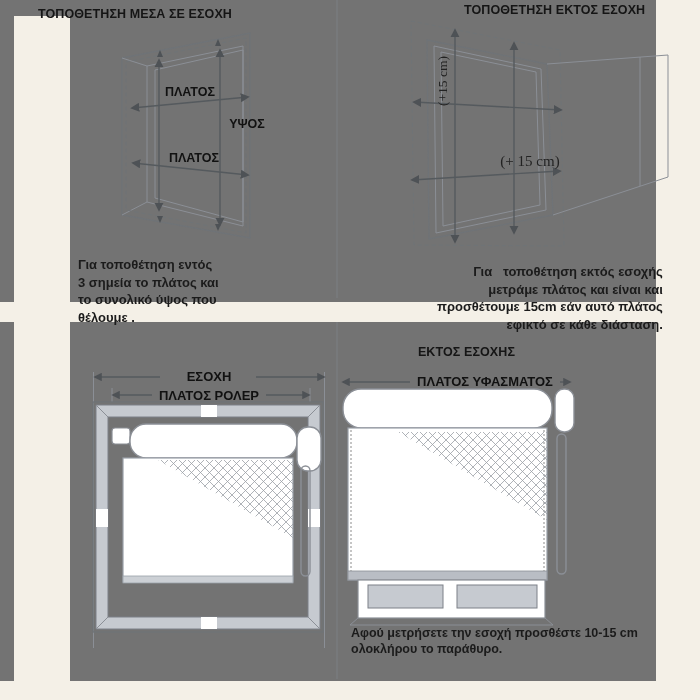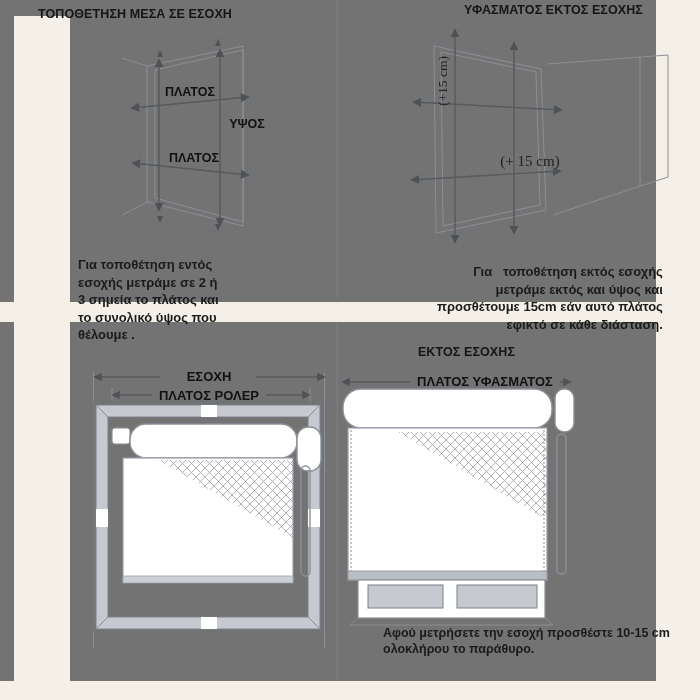--- a/index.html
+++ b/index.html
@@ -5,21 +5,21 @@
   html,body{margin:0;padding:0;}
   body{font-family:"Liberation Sans","DejaVu Sans",sans-serif;background:#ffffff;}
   #stage{position:relative;width:700px;height:700px;background:#737373;overflow:hidden;}
   .cream{position:absolute;background:#f4f0e7;}
   .divider{position:absolute;width:2px;background:#77797b;}
   .title{position:absolute;font-weight:bold;font-size:12.5px;color:#151515;letter-spacing:.1px;white-space:pre;}
   .caption{position:absolute;font-weight:bold;color:#1b1b1b;}
   .caption div{white-space:pre;}
   .cap-left{font-size:13px;line-height:17.5px;margin-left:21px;}
   .cap-right{font-size:13px;line-height:17.5px;text-align:right;}
-  .cap-bottom{font-size:12.5px;line-height:15.8px;margin-left:32px;}
+  .cap-bottom{font-size:12.5px;line-height:15.8px;}
   svg{position:absolute;overflow:visible;}
   svg text{font-family:"Liberation Sans","DejaVu Sans",sans-serif;font-weight:bold;fill:#111111;}
   .ln{stroke:#6f7377;stroke-width:1.3;fill:none;}
   .thin{stroke:#8b8f96;stroke-width:1;fill:none;}
   .dash{stroke:#6f7377;stroke-width:1;fill:none;stroke-dasharray:4 3;}
   .arrow{stroke:#555a5e;stroke-width:1.4;fill:none;}
   .serif{font-family:"Liberation Serif","DejaVu Serif",serif;font-weight:normal;fill:#222;}
 </style>
 </head>
 <body>
@@ -59,27 +59,26 @@
 
     <line class="arrow" x1="24" y1="82" x2="140" y2="71" marker-start="url(#ah1)" marker-end="url(#ah1)"></line>
     <line class="arrow" x1="25" y1="137" x2="140" y2="149" marker-start="url(#ah1)" marker-end="url(#ah1)"></line>
     <text x="82" y="70" font-size="12.5" text-anchor="middle">ΠΛΑΤΟΣ</text>
     <text x="86" y="136" font-size="12.5" text-anchor="middle">ΠΛΑΤΟΣ</text>
     <text x="139" y="102" font-size="12.5" text-anchor="middle">ΥΨΟΣ</text>
   </svg>
 
   <div class="caption cap-left" style="left:57px;top:256px;">
     <div>Για τοποθέτηση εντός</div>
-    <div>εσοχής μετράμε σε 2 ή</div>
     <div>3 σημεία το πλάτος και</div>
     <div>το συνολικό ύψος που</div>
     <div>θέλουμε .</div>
   </div>
 
-  <div class="title" style="left:464px;top:3px;">ΥΦΑΣΜΑΤΟΣ ΕΚΤΟΣ ΕΣΟΧΗΣ</div>
+  <div class="title" style="left:464px;top:3px;">ΤΟΠΟΘΕΤΗΣΗ ΕΚΤΟΣ ΕΣΟΧΗ</div>
 
   <svg style="left:400px;top:14px;" width="276" height="248" viewBox="0 0 276 248">
     <defs>
       <marker id="ah2" viewBox="0 0 10 10" refX="8" refY="5" markerWidth="6.5" markerHeight="6.5" orient="auto-start-reverse">
         <path d="M0,0 L10,5 L0,10 z" fill="#4e5256"></path>
       </marker>
     </defs>
 
     <path class="dash" d="M11,7 L160,36 L164,232 L14,231 Z"></path>
 
@@ -93,21 +92,21 @@
     <line class="arrow" x1="114" y1="29" x2="114" y2="219" marker-start="url(#ah2)" marker-end="url(#ah2)"></line>
 
     <line class="arrow" x1="14" y1="88" x2="161" y2="96" marker-start="url(#ah2)" marker-end="url(#ah2)"></line>
     <line class="arrow" x1="12" y1="166" x2="160" y2="157" marker-start="url(#ah2)" marker-end="url(#ah2)"></line>
     <text class="serif" x="47" y="67" font-size="13.5" text-anchor="middle" transform="rotate(-90 47 67)">(+15 cm)</text>
     <text class="serif" x="130" y="152" font-size="15" text-anchor="middle">(+ 15 cm)</text>
   </svg>
 
   <div class="caption cap-right" style="left:437px;top:263px;">
     <div>Για   τοποθέτηση εκτός εσοχής</div>
-    <div>μετράμε εκτός και ύψος και</div>
+    <div>μετράμε πλάτος και είναι και</div>
     <div>προσθέτουμε 15cm εάν αυτό πλάτος</div>
     <div>εφικτό σε κάθε διάσταση.</div>
   </div>
 
   <svg style="left:88px;top:360px;" width="245" height="295" viewBox="0 0 245 295">
     <defs>
       <marker id="ah3" viewBox="0 0 10 10" refX="8" refY="5" markerWidth="6" markerHeight="6" orient="auto-start-reverse">
         <path d="M0,0 L10,5 L0,10 z" fill="#4e5256"></path>
       </marker>
       <pattern id="mesh3" width="9" height="9" patternUnits="userSpaceOnUse">

